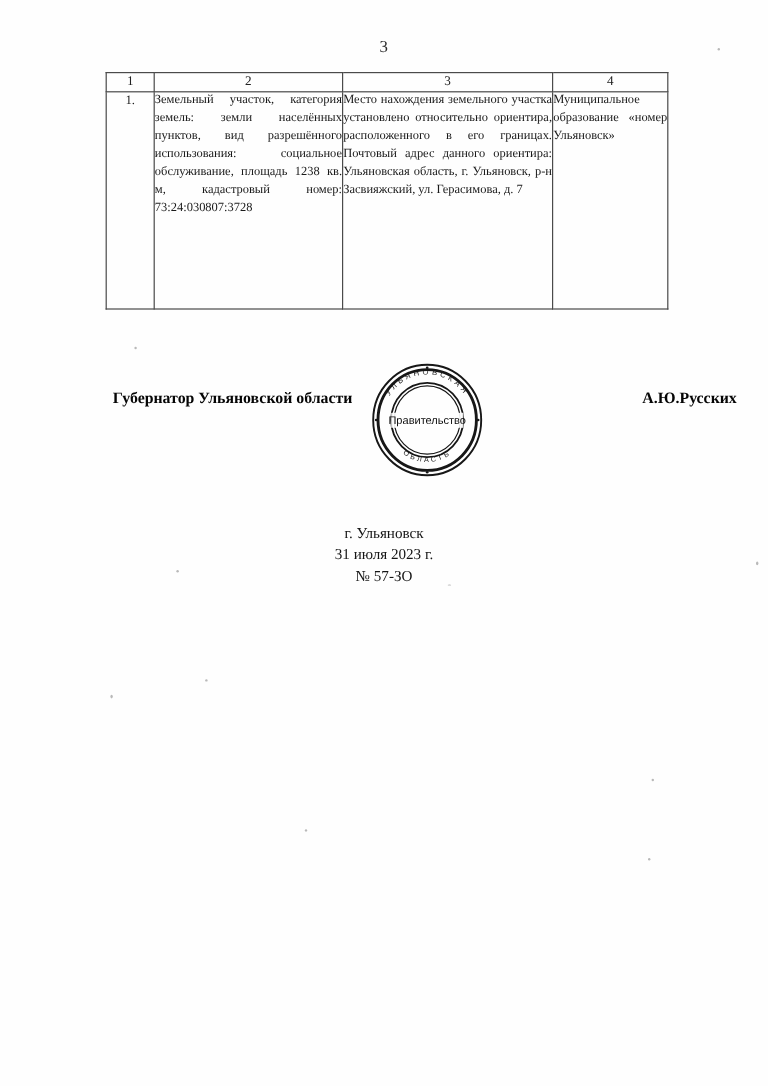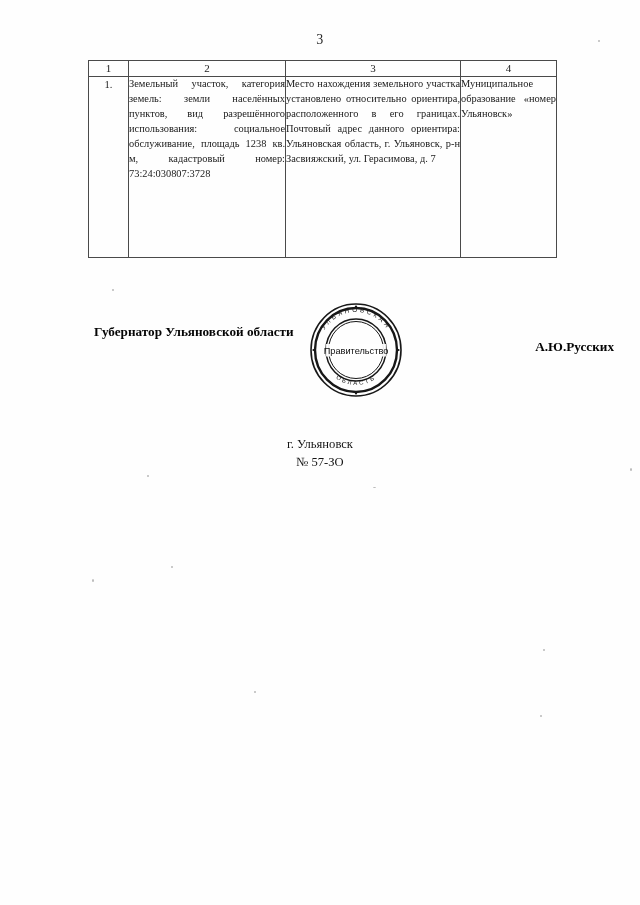--- a/index.html
+++ b/index.html
@@ -99,21 +99,21 @@
     left: 94px;
     top: 0;
     font-weight: bold;
     font-size: 13.2px;
     white-space: nowrap;
     color: #050505;
   }
   .sig-name {
     position: absolute;
     right: 26px;
-    top: 15px;
+    top: 0;
     font-weight: bold;
     font-size: 13.2px;
     white-space: nowrap;
     color: #050505;
   }
 
   
   .seal {
     position: absolute;
     left: 309px;
@@ -212,20 +212,21 @@
         <circle cx="4.5" cy="49" r="1.1"></circle>
         <circle cx="89.5" cy="49" r="1.1"></circle>
       </g>
       <rect x="17" y="43" width="60" height="12.5" fill="#ffffff" opacity="0.9"></rect>
       <text x="47" y="52.6" text-anchor="middle" font-family="'Liberation Sans', sans-serif" font-size="9.2" fill="#0d0d0d">Правительство</text>
     </svg>
   </div>
 
   <div class="doc-meta">
     <div>г. Ульяновск</div>
+    <div>31 июля 2023 г.</div>
     <div>№ 57-ЗО</div>
   </div>
 
   <div class="speck" style="left:147px;top:475px;width:2px;height:2px;"></div>
   <div class="speck" style="left:373px;top:487px;width:3px;height:1px;"></div>
   <div class="speck" style="left:171px;top:566px;width:2px;height:2px;"></div>
   <div class="speck" style="left:92px;top:579px;width:2px;height:3px;"></div>
   <div class="speck" style="left:254px;top:691px;width:2px;height:2px;"></div>
   <div class="speck" style="left:540px;top:715px;width:2px;height:2px;"></div>
   <div class="speck" style="left:630px;top:468px;width:2px;height:3px;"></div>

